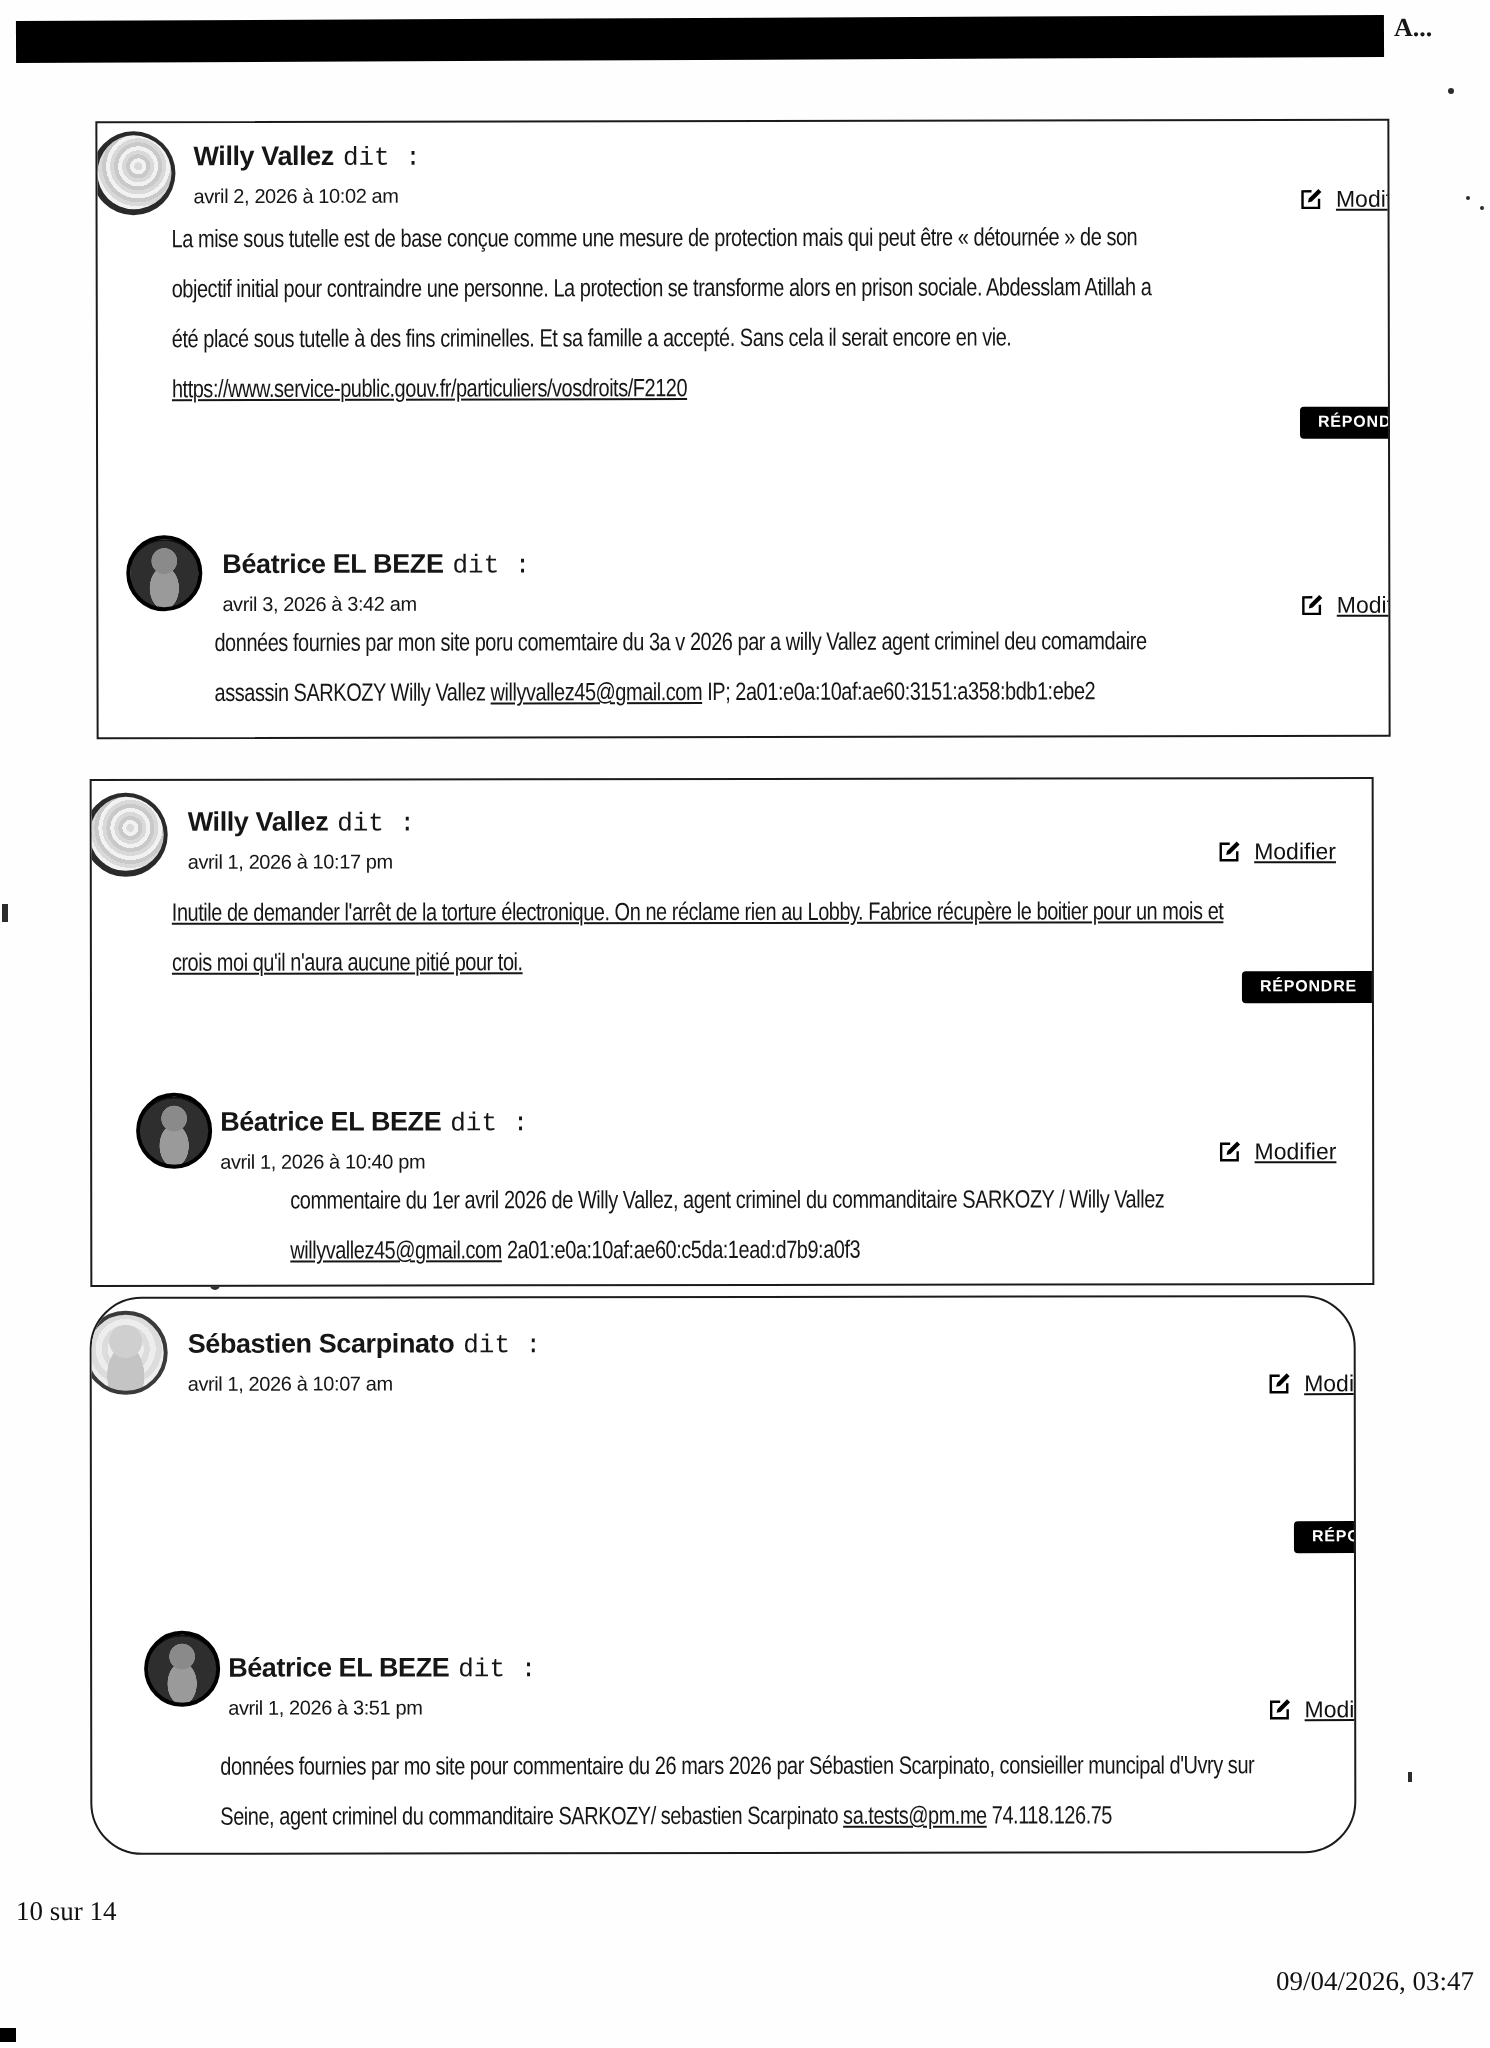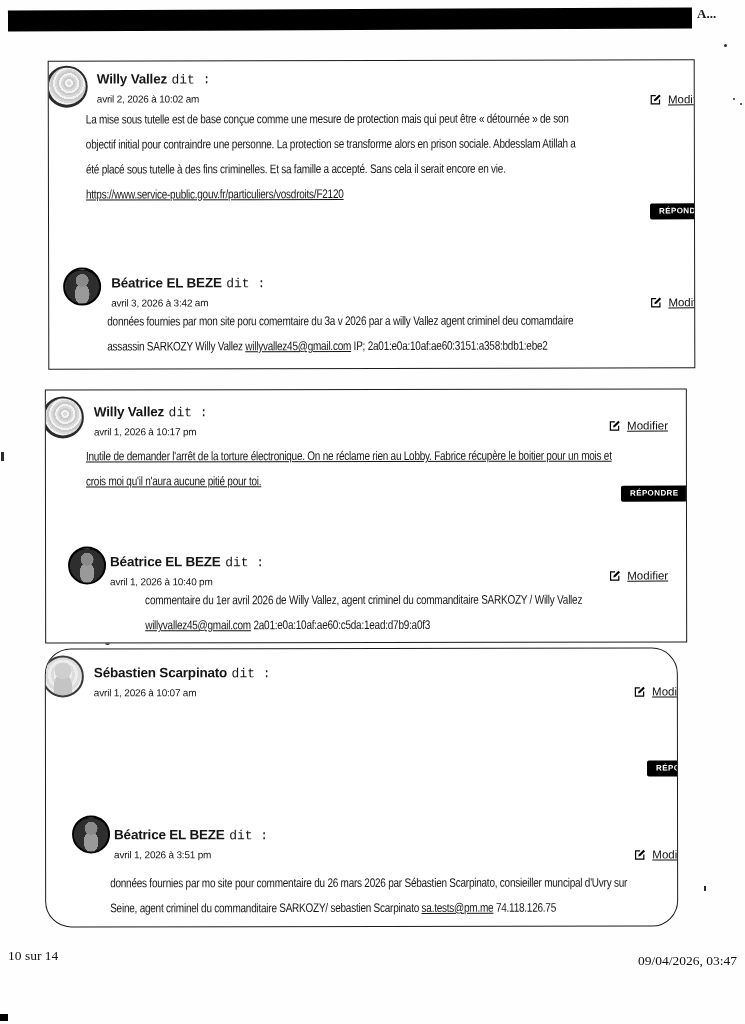--- a/index.html
+++ b/index.html
@@ -182,13 +182,13 @@
       </svg>
     <span class="edit-txt">Modifier</span>
   </div>
   <div class="body" style="left:64px;top:222px;">
     <span class="ln">données fournies par mo site pour commentaire du 26 mars 2026 par Sébastien Scarpinato, consieiller muncipal d'Uvry sur</span>
     <span class="ln"><span>Seine, agent criminel du commanditaire SARKOZY/ sebastien Scarpinato </span><span class="u">sa.tests@pm.me</span><span> 74.118.126.75</span></span>
   </div>
 </div>
 
 <div class="footer" style="left:8px;top:948px;">10 sur 14</div>
-<div class="footer" style="right:8px;top:953px;text-align:center;">09/04/2026, 03:47</div>
+<div class="footer" style="right:8px;top:983px;text-align:center;">09/04/2026, 03:47</div>
 
 </body></html>

